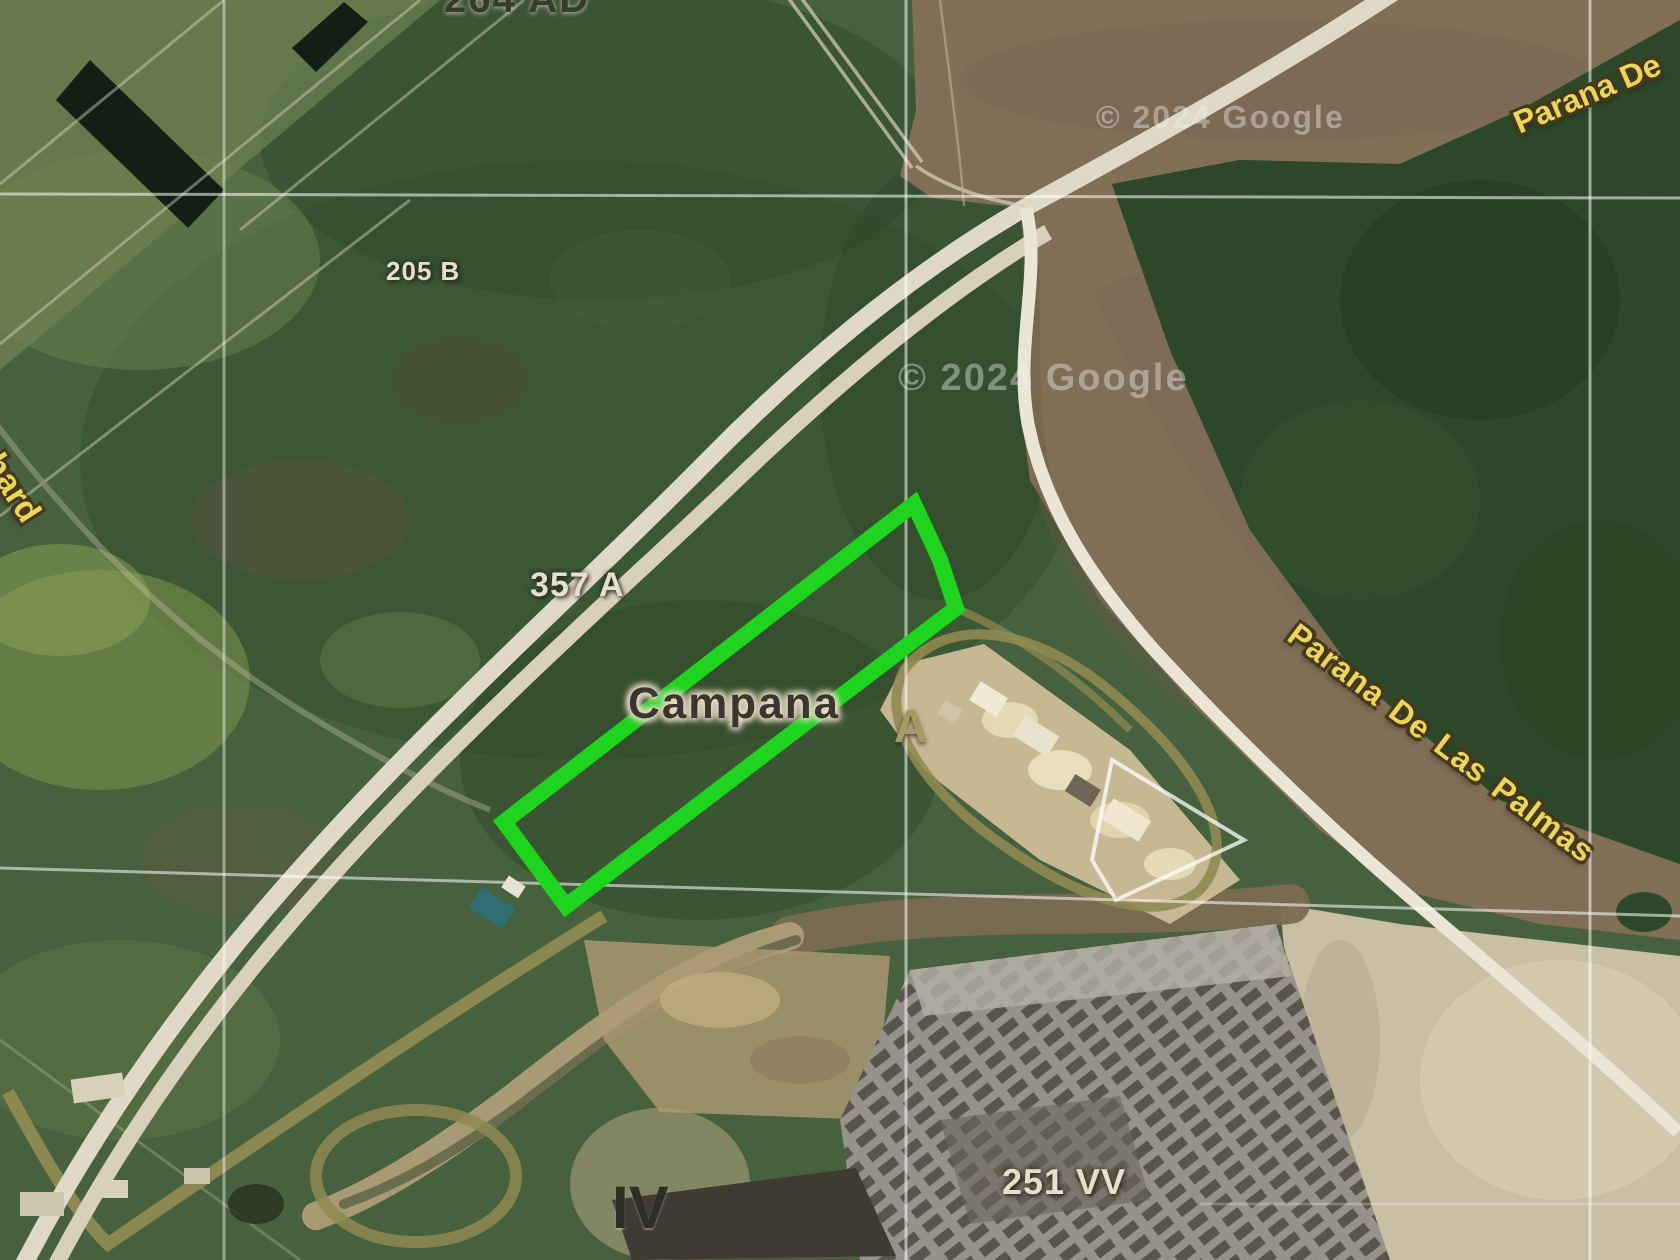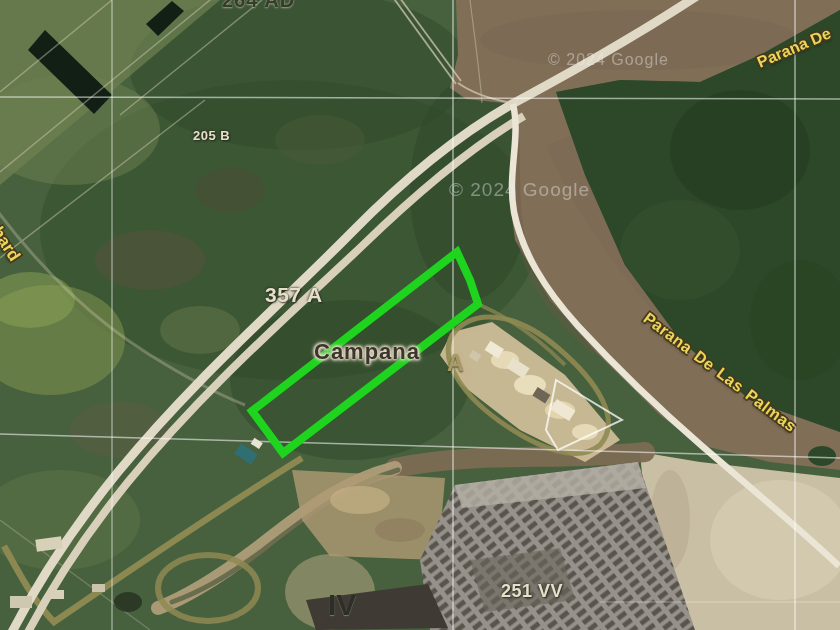--- a/index.html
+++ b/index.html
@@ -6,31 +6,31 @@
   body{width:840px;height:630px;overflow:hidden;background:#47613e;
        font-family:"Liberation Sans", sans-serif;}
   .stage{position:relative;width:840px;height:630px;overflow:hidden;}
   .stage svg{position:absolute;left:0;top:0;}
   .lbl{position:absolute;white-space:nowrap;line-height:1;user-select:none;}
   .lbl-light{color:#e6dfca;font-weight:bold;letter-spacing:.5px;
     text-shadow:1px 1px 2px rgba(35,35,25,.95),-1px -1px 2px rgba(35,35,25,.5);}
   .lbl-dark{color:#373b2a;font-weight:bold;letter-spacing:1px;
     text-shadow:0 1px 2px rgba(235,230,210,.55),0 -1px 2px rgba(235,230,210,.35);}
   .lbl-dark2{color:#2c2e27;font-weight:800;
-    text-shadow:0 1px 1px rgba(220,215,195,.4);margin-left:22px;}
+    text-shadow:0 1px 1px rgba(220,215,195,.4);}
   .lbl-khaki{color:#a89a63;font-weight:bold;
     text-shadow:0 1px 2px rgba(40,40,25,.8);}
   .lbl-city{color:#3a362f;font-weight:bold;letter-spacing:1px;
     text-shadow:-1px -1px 3px rgba(228,218,195,.95),1px -1px 3px rgba(228,218,195,.95),
       -1px 1px 3px rgba(228,218,195,.95),1px 1px 3px rgba(228,218,195,.95),
       0 0 6px rgba(228,218,195,.8);}
   .lbl-yellow{color:#ecd65a;font-weight:bold;
     text-shadow:-1.5px -1.5px 0 #46391b,1.5px -1.5px 0 #46391b,
       -1.5px 1.5px 0 #46391b,1.5px 1.5px 0 #46391b,0 2px 3px rgba(0,0,0,.5);}
-  .wm{color:rgba(238,238,238,.42);letter-spacing:1px;font-weight:normal;}
+  .wm{color:rgba(238,238,238,.42);letter-spacing:1px;font-weight:bold;}
 </style>
 </head>
 <body>
 
 <div class="stage">
   <svg width="840" height="630" viewBox="0 0 840 630">
     <defs>
       <pattern id="lots" width="15" height="9" patternUnits="userSpaceOnUse" patternTransform="rotate(-38)">
         <rect width="15" height="9" fill="#96918a"></rect>
         <rect x="1" y="1.5" width="10" height="5" fill="#5a554c"></rect>
@@ -161,21 +161,21 @@
       <rect x="10" y="596" width="22" height="12" fill="#cfc8b0"></rect>
       <rect x="50" y="590" width="14" height="9"></rect>
       <rect x="92" y="584" width="13" height="8" fill="#ccc4aa"></rect>
     </g>
 
     <polygon points="457,252 470,280 478,304 283,453 252,411" fill="none" stroke="#1ed41e" stroke-width="8" stroke-linejoin="miter"></polygon>
   </svg>
 
   <div class="lbl lbl-dark" style="left:222px;top:-10px;font-size:20px;">264 AD</div>
   <div class="lbl lbl-light" style="left:193px;top:129px;font-size:13px;">205 B</div>
-  <div class="lbl lbl-light" style="left:265px;top:284px;font-size:21px;">357 A</div>
+  <div class="lbl lbl-light" style="left:265px;top:284px;font-size:17px;">357 A</div>
   <div class="lbl lbl-city" style="left:314px;top:341px;font-size:22px;">Campana</div>
   <div class="lbl lbl-khaki" style="left:447px;top:352px;font-size:23px;">A</div>
   <div class="lbl lbl-dark2" style="left:306px;top:590px;font-size:30px;">IV</div>
   <div class="lbl lbl-light" style="left:501px;top:582px;font-size:18px;">251 VV</div>
   <div class="lbl lbl-yellow" style="left:-2px;top:216px;font-size:17px;transform:rotate(57deg);transform-origin:0 0;">chard</div>
   <div class="lbl lbl-yellow" style="left:755px;top:56px;font-size:16px;transform:rotate(-23deg);transform-origin:0 0;">Parana De</div>
   <div class="lbl lbl-yellow" style="left:650px;top:310px;font-size:16px;letter-spacing:.5px;word-spacing:2px;transform:rotate(37deg);transform-origin:0 0;">Parana De Las Palmas</div>
   <div class="lbl wm" style="left:449px;top:180px;font-size:19px;">© 2024 Google</div>
   <div class="lbl wm" style="left:548px;top:52px;font-size:16px;">© 2024 Google</div>
 </div>

